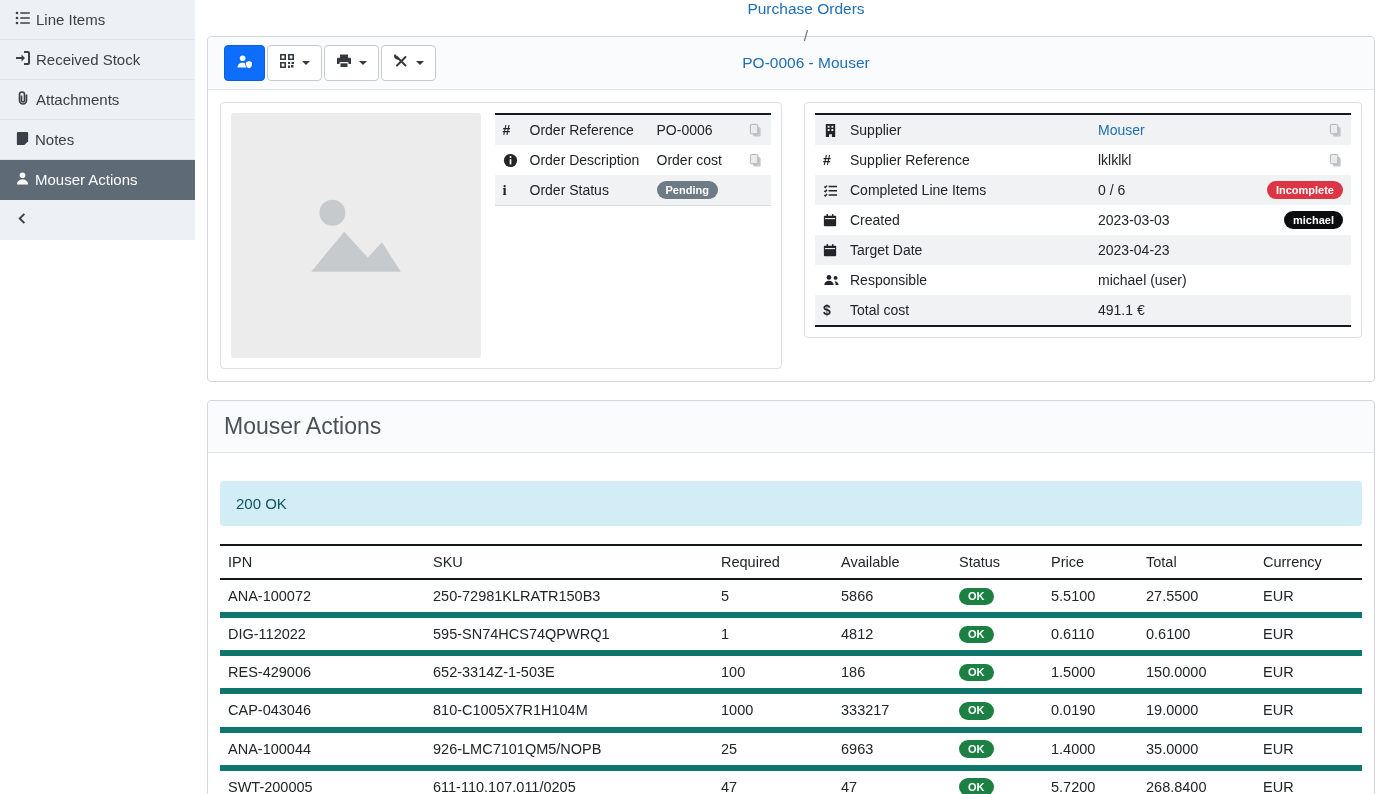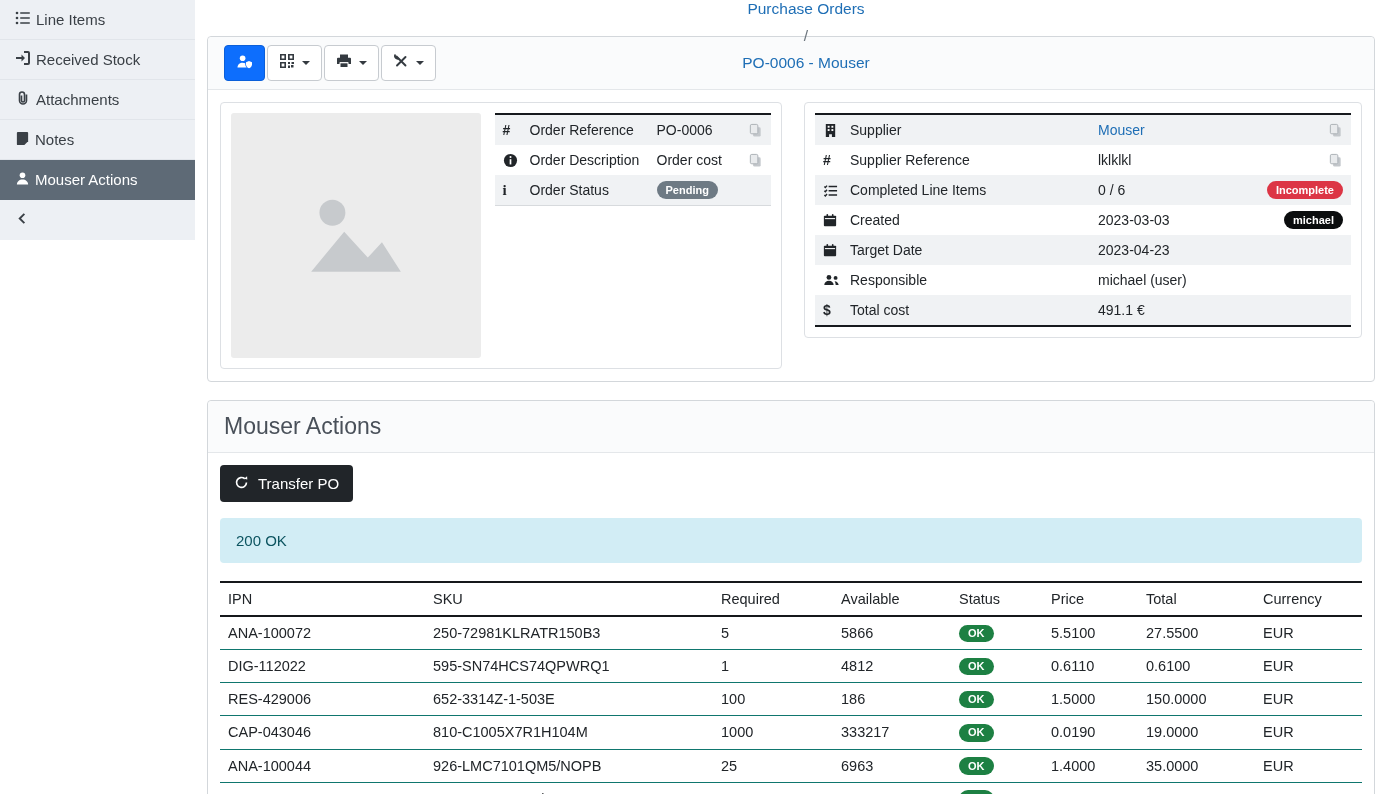--- a/index.html
+++ b/index.html
@@ -64,21 +64,21 @@
   .badge.black { background: #0b0d0e; }
   .badge.green { background: #1d8043; }
   
   .transfer-btn {
     display: inline-flex; align-items: center; gap: 9px; height: 37px; padding: 0 14px;
     background: #212529; color: #fff; border: none; border-radius: 4px; font-size: 15px; cursor: pointer;
   }
   .alert-info { margin-top: 16px; background: #d2edf5; color: #0c5460; border-radius: 4px; padding: 14px 16px; font-size: 15px; }
   table.items { width: 100%; border-collapse: collapse; margin-top: 18px; font-size: 14.5px; color: #212529; }
   table.items th { font-weight: 400; text-align: left; padding: 8px; border-top: 2px solid #15181b; border-bottom: 2px solid #15181b; }
-  table.items td { padding: 7px 8px; border-bottom: 1px solid #0f766e; }
+  table.items td { padding: 7px 8px; border-bottom: 6px solid #0f766e; }
   .num { text-align: left; }
 </style>
 </head>
 <body>
 
 <nav class="sidebar">
   <div class="side-item">
     <span>
       <svg viewBox="0 0 16 16" width="16" height="16" fill="currentColor">
           <circle cx="2" cy="3" r="1.3"></circle>
@@ -335,29 +335,20 @@
 
     </div>
   </section>
 
   <section class="panel">
     <div class="panel-header">
       <div class="panel-title">Mouser Actions</div>
     </div>
     <div class="panel-body">
 
-      <button class="transfer-btn">
-        <span>
-          <svg viewBox="0 0 16 16" width="15" height="15" fill="none" stroke="currentColor" stroke-width="1.8">
-              <path d="M13.3 8a5.3 5.3 0 1 1-1.8-4"></path>
-              <path d="M13.9 1.2l.3 3.5-3.4-.8z" fill="currentColor" stroke="none"></path>
-            </svg>
-        </span>
-        <span>Transfer PO</span>
-      </button>
 
       <div class="alert-info">200 OK</div>
 
       <table class="items">
         <colgroup>
           <col style="width:205px">
             <col style="width:288px">
             <col style="width:120px">
             <col style="width:118px">
           <col style="width:92px">

